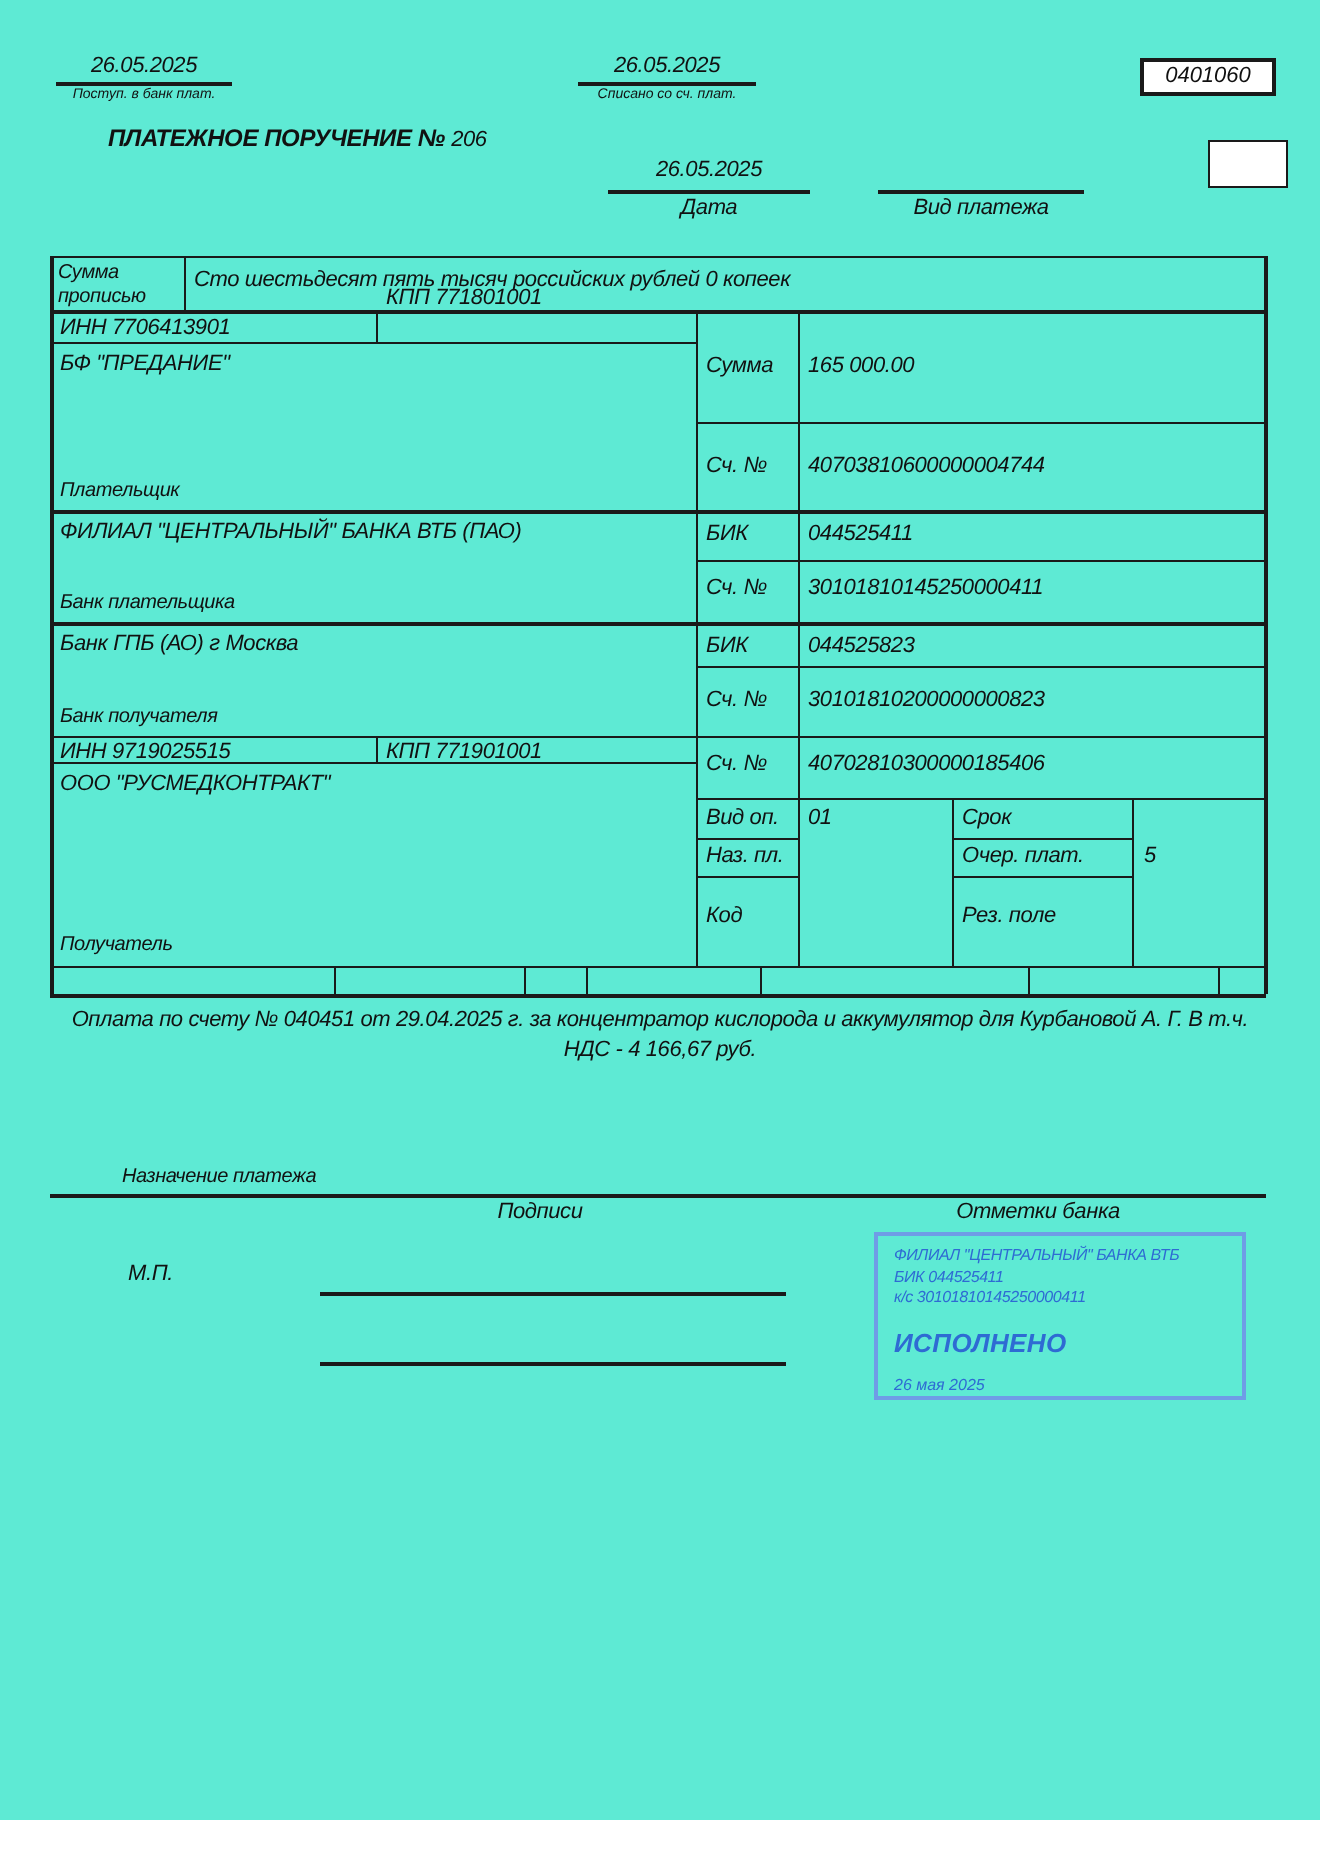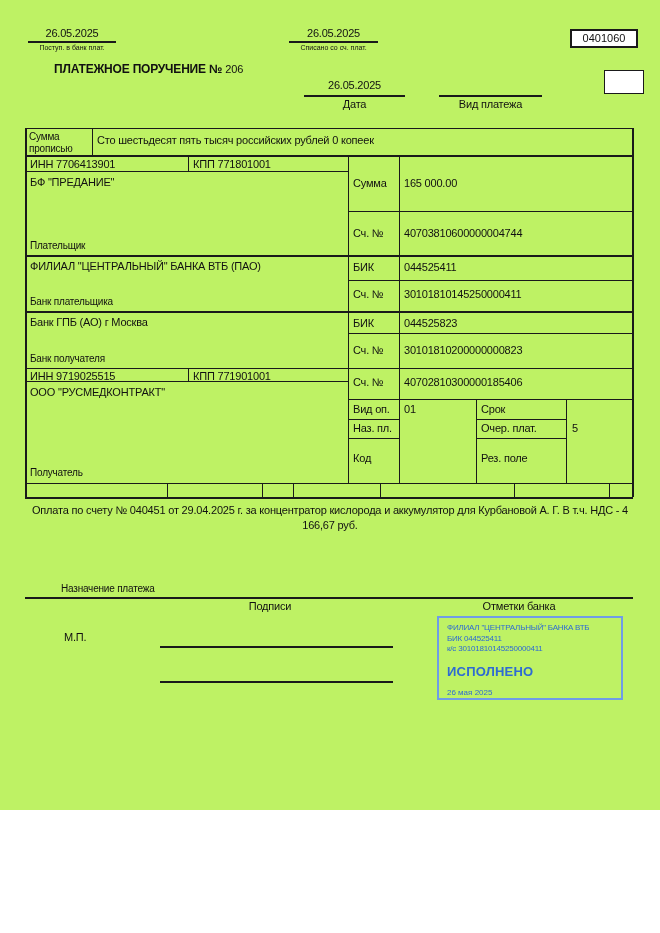--- a/index.html
+++ b/index.html
@@ -1,18 +1,18 @@
 <!DOCTYPE html>
 <html><head>
 <meta charset="utf-8">
 <style>
   * { margin:0; padding:0; box-sizing:border-box; }
   html,body { background:#ffffff; }
   body { font-family:"Liberation Sans", sans-serif; color:#111; }
-  .page { position:relative; width:660px; height:810px; background:#bef264; overflow:hidden; }
+  .page { position:relative; width:660px; height:910px; background:#5eead4; overflow:hidden;font-style:italic; }
   .t  { position:absolute; font-size:11px; white-space:nowrap; letter-spacing:-0.2px; }
   .t10{ position:absolute; font-size:10px; white-space:nowrap; letter-spacing:-0.2px; }
   .t8 { position:absolute; font-size:7px; white-space:nowrap; }
   .b  { font-weight:bold; }
   .ctr{ text-align:center; }
   .hl { position:absolute; background:#1a1a1a; height:1px; }
   .hl2{ position:absolute; background:#1a1a1a; height:2px; }
   .vl { position:absolute; background:#1a1a1a; width:1px; }
   .vl2{ position:absolute; background:#1a1a1a; width:2px; }
   .box{ position:absolute; border:2px solid #1a1a1a; background:#fff; }
@@ -82,21 +82,21 @@
   <div class="vl" style="left:262px; top:483px; height:14px;"></div>
   <div class="vl" style="left:293px; top:483px; height:14px;"></div>
   <div class="vl" style="left:380px; top:483px; height:14px;"></div>
   <div class="vl" style="left:514px; top:483px; height:14px;"></div>
   <div class="vl" style="left:609px; top:483px; height:14px;"></div>
 
   <div class="t10" style="left:29px; top:131px; width:60px; white-space:normal; line-height:1.15;">Сумма прописью</div>
   <div class="t" style="left:97px; top:134px;">Сто шестьдесят пять тысяч российских рублей 0 копеек</div>
 
   <div class="t" style="left:30px; top:158px;">ИНН 7706413901</div>
-  <div class="t" style="left:193px; top:158px;">КПП 771801001</div>
+  <div class="t" style="left:193px; top:143px;">КПП 771801001</div>
   <div class="t" style="left:30px; top:176px;">БФ "ПРЕДАНИЕ"</div>
   <div class="t10" style="left:30px; top:240px;">Плательщик</div>
 
   <div class="t" style="left:353px; top:177px;">Сумма</div>
   <div class="t" style="left:404px; top:177px;">165 000.00</div>
   <div class="t" style="left:353px; top:227px;">Сч. №</div>
   <div class="t" style="left:404px; top:227px;">40703810600000004744</div>
 
   <div class="t" style="left:30px; top:260px;">ФИЛИАЛ "ЦЕНТРАЛЬНЫЙ" БАНКА ВТБ (ПАО)</div>
   <div class="t10" style="left:30px; top:296px;">Банк плательщика</div>

